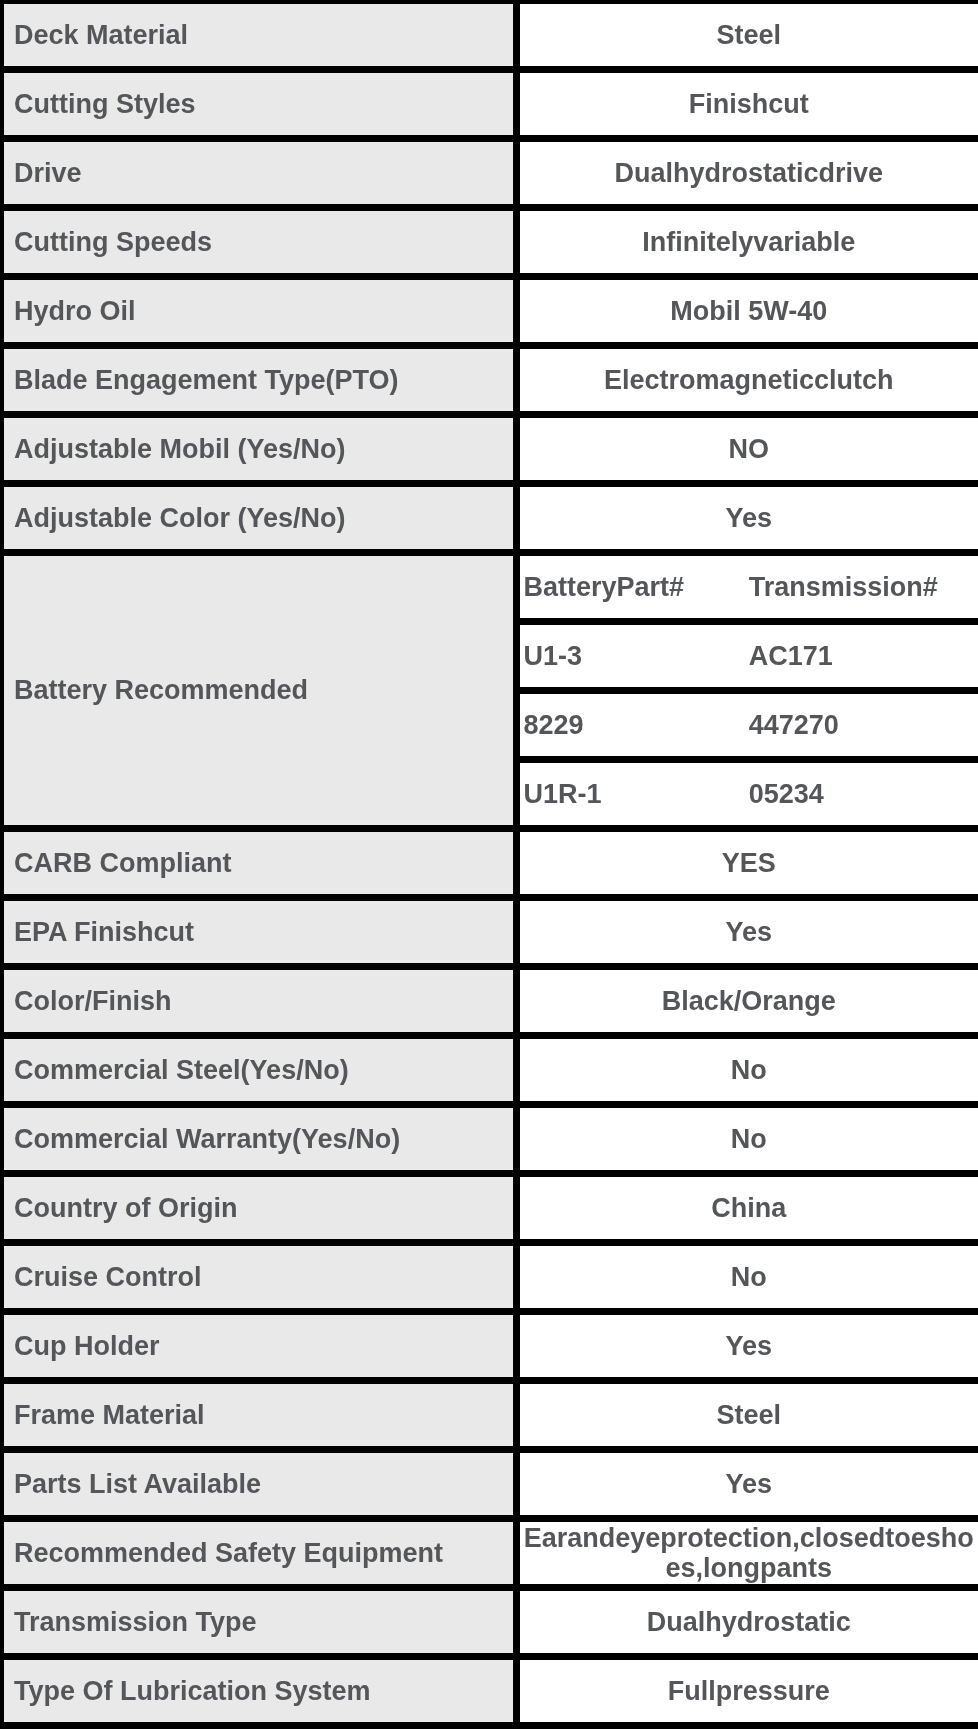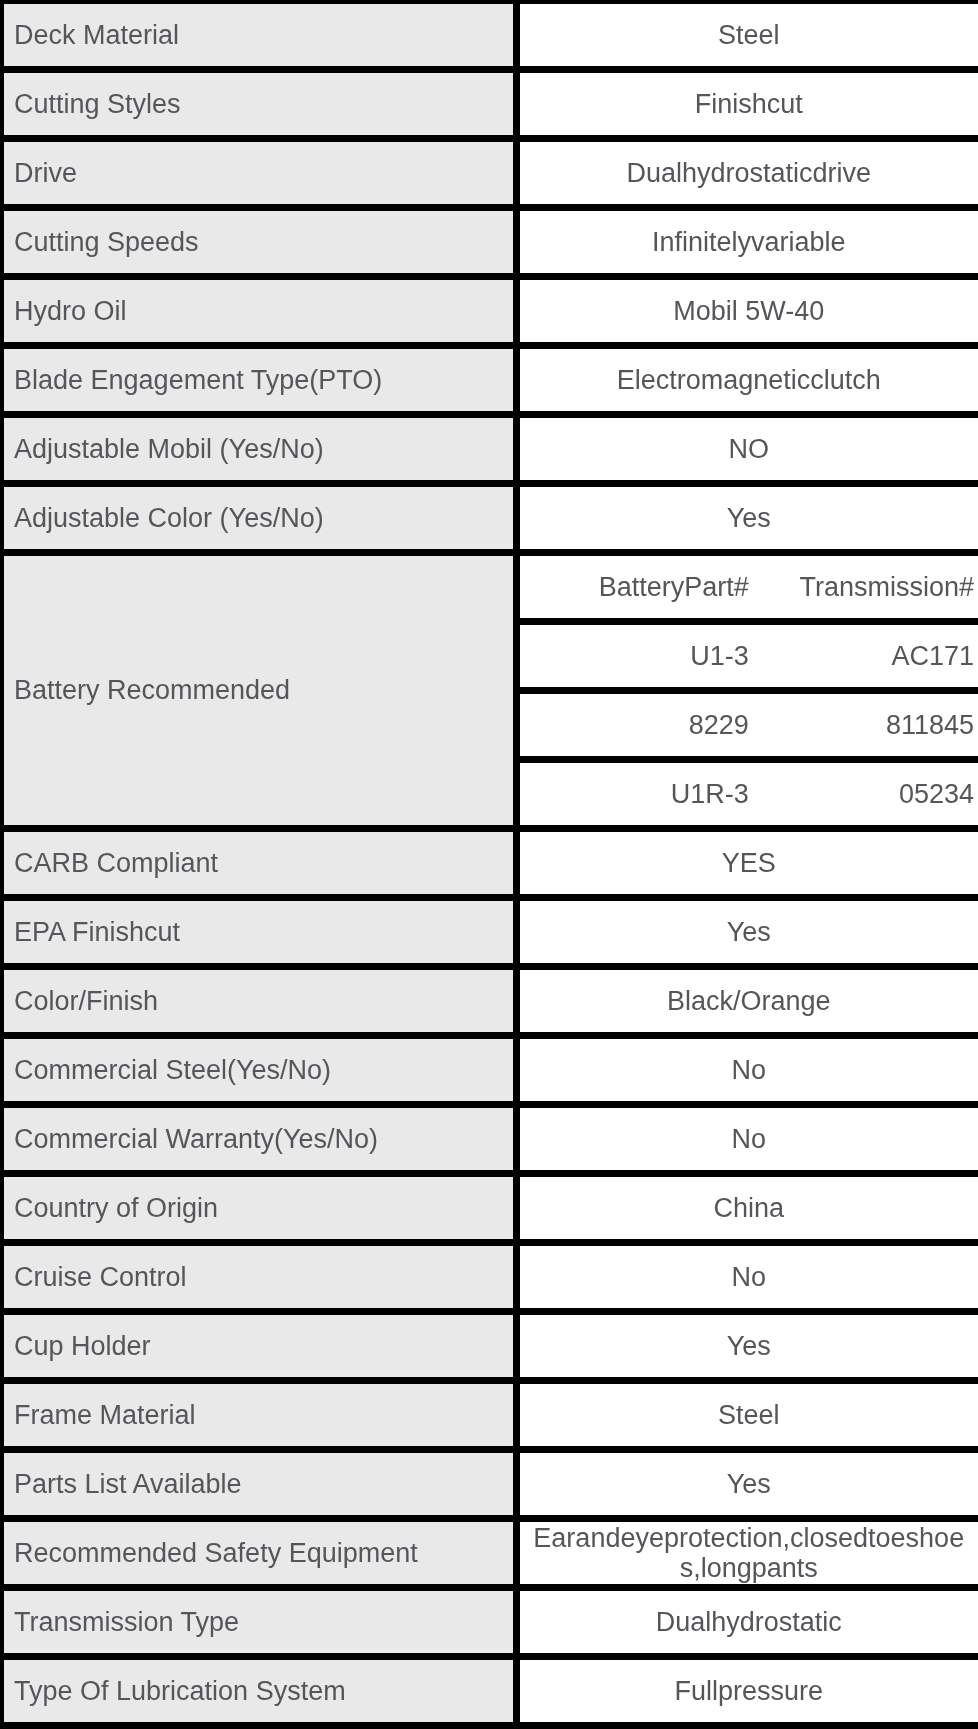--- a/index.html
+++ b/index.html
@@ -15,21 +15,21 @@
     border-collapse: collapse;
     table-layout: fixed;
     width: 978px;
     background: #ffffff;
   }
   table.spec th,
   table.spec td {
     border: 7px solid var(--border-color, #000000);
     height: 62px;
     font-size: 27px;
-    font-weight: 400;
+    font-weight: 700;
     color: var(--text-color, #54565a);
     overflow: hidden;
   }
   
   table.spec tr:first-child th,
   table.spec tr:first-child td { border-top-width: 4px; }
   table.spec tr:last-child th,
   table.spec tr:last-child td { border-bottom-width: 8px; }
   table.spec th { border-left-width: 4px; }
   table.spec td { border-right-width: 4px; }
@@ -48,21 +48,21 @@
     line-height: 1.12;
     overflow-wrap: anywhere;
     word-break: break-all;
   }
   .duo {
     display: flex;
     width: 100%;
   }
   .duo .half {
     flex: 1 1 50%;
-    text-align: right;
+    text-align: left;
     white-space: nowrap;
   }
 </style>
 </head>
 <body>
 
 <table class="spec">
   <colgroup>
     <col style="width:514px">
     <col style="width:464px">
@@ -114,28 +114,28 @@
           <div class="duo">
             <span class="half">U1-3</span>
             <span class="half">AC171</span>
           </div>
         </td>
       </tr>
       <tr>
         <td class="value">
           <div class="duo">
             <span class="half">8229</span>
-            <span class="half">811845</span>
+            <span class="half">447270</span>
           </div>
         </td>
       </tr>
       <tr>
         <td class="value">
           <div class="duo">
-            <span class="half">U1R-3</span>
+            <span class="half">U1R-1</span>
             <span class="half">05234</span>
           </div>
         </td>
       </tr>
       <tr>
         <th>CARB Compliant</th>
         <td class="value">YES</td>
       </tr>
       <tr>
         <th>EPA Finishcut</th>

